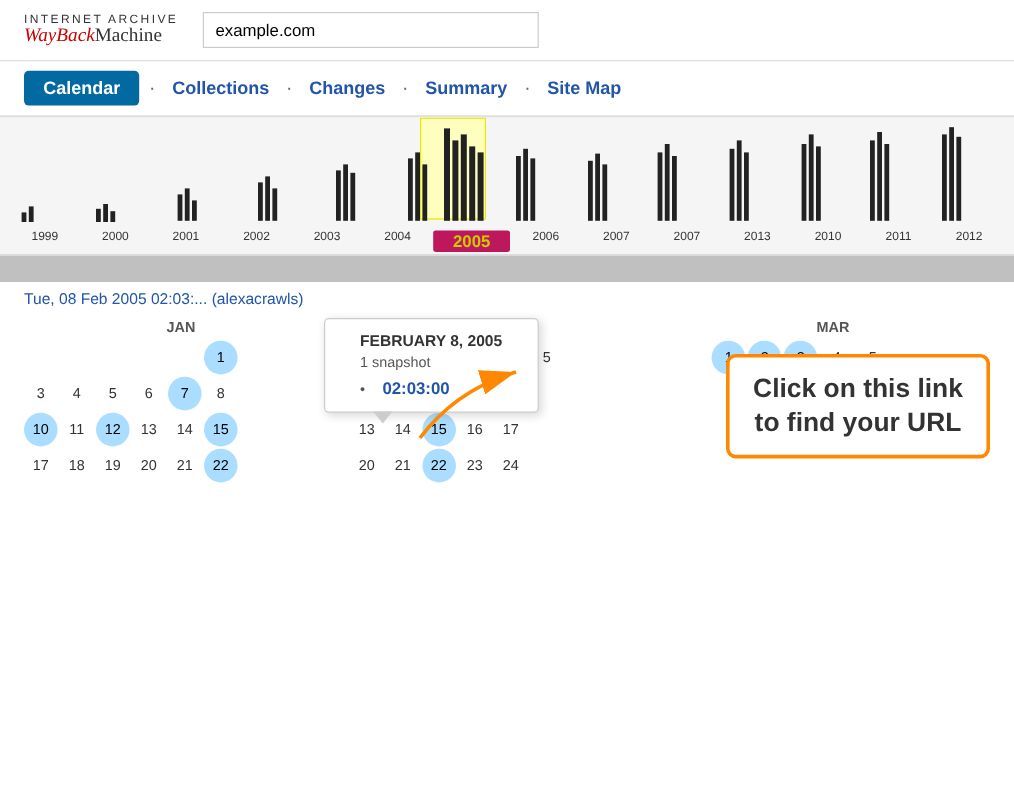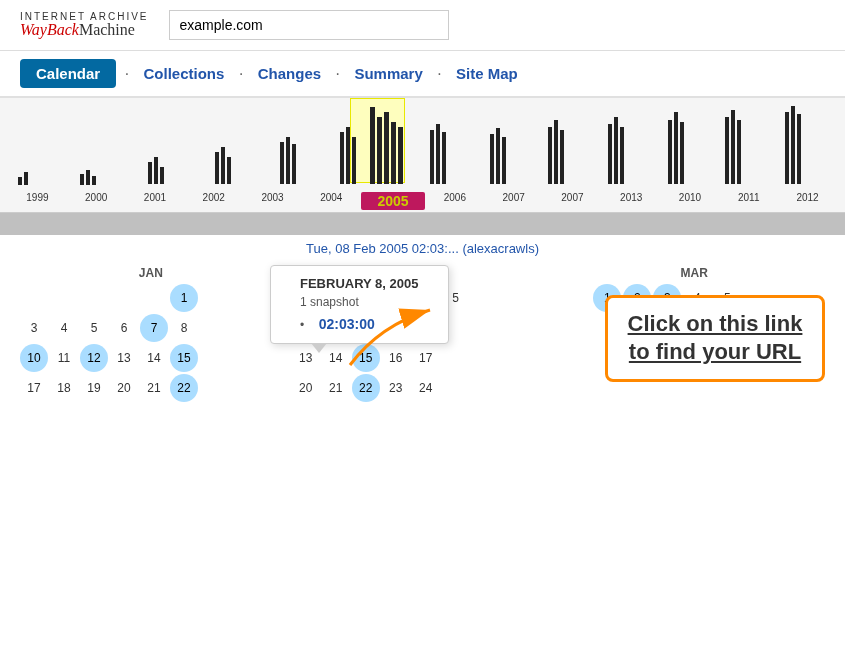--- a/index.html
+++ b/index.html
@@ -115,21 +115,20 @@
 
     
     #calendar-section {
       padding: 0 20px;
       position: relative;
     }
     #cal-info-line {
       color: #2255aa;
       font-size: 13px;
       padding: 6px 0 2px 0;
-      text-align: center;
     }
 
     
     #popup {
       position: absolute;
       top: 30px;
       left: 270px;
       background: #fff;
       border: 1px solid #ccc;
       border-radius: 4px;
@@ -174,21 +173,20 @@
       border: 3px solid #ff8800;
       border-radius: 8px;
       padding: 12px 16px;
       font-size: 22px;
       font-weight: bold;
       color: #333;
       z-index: 20;
       max-width: 220px;
       text-align: center;
       line-height: 1.3;
-      text-decoration: underline;
     }
 
     
     #arrow-svg {
       position: absolute;
       top: 60px;
       left: 340px;
       z-index: 15;
     }
 

